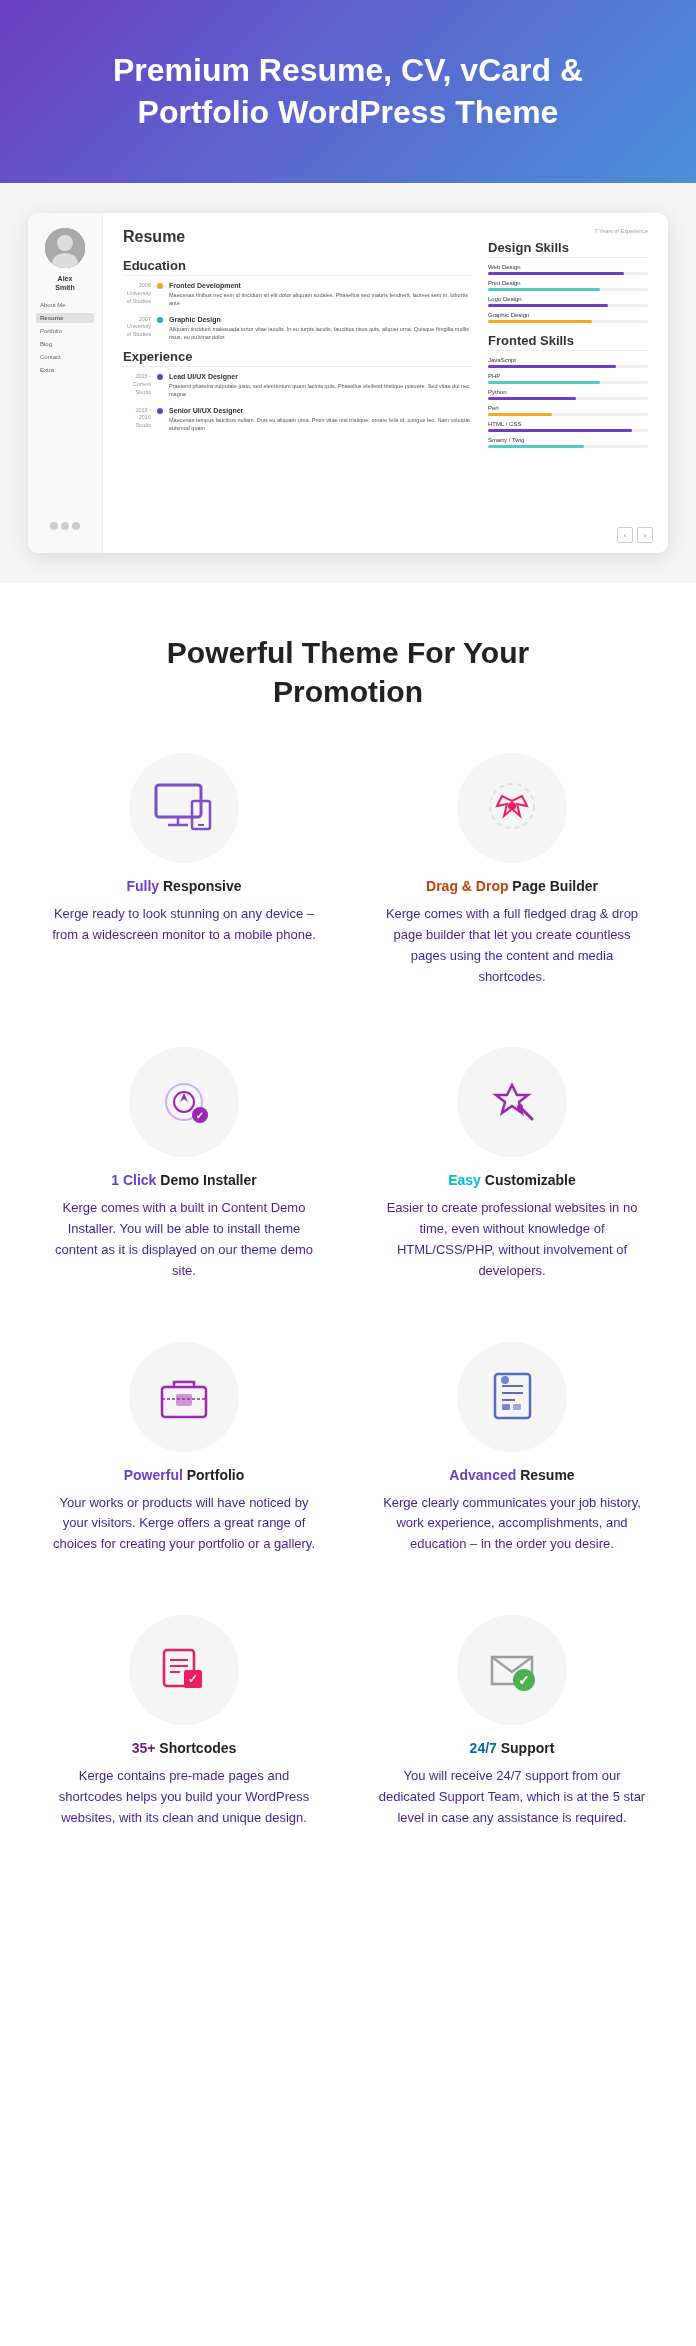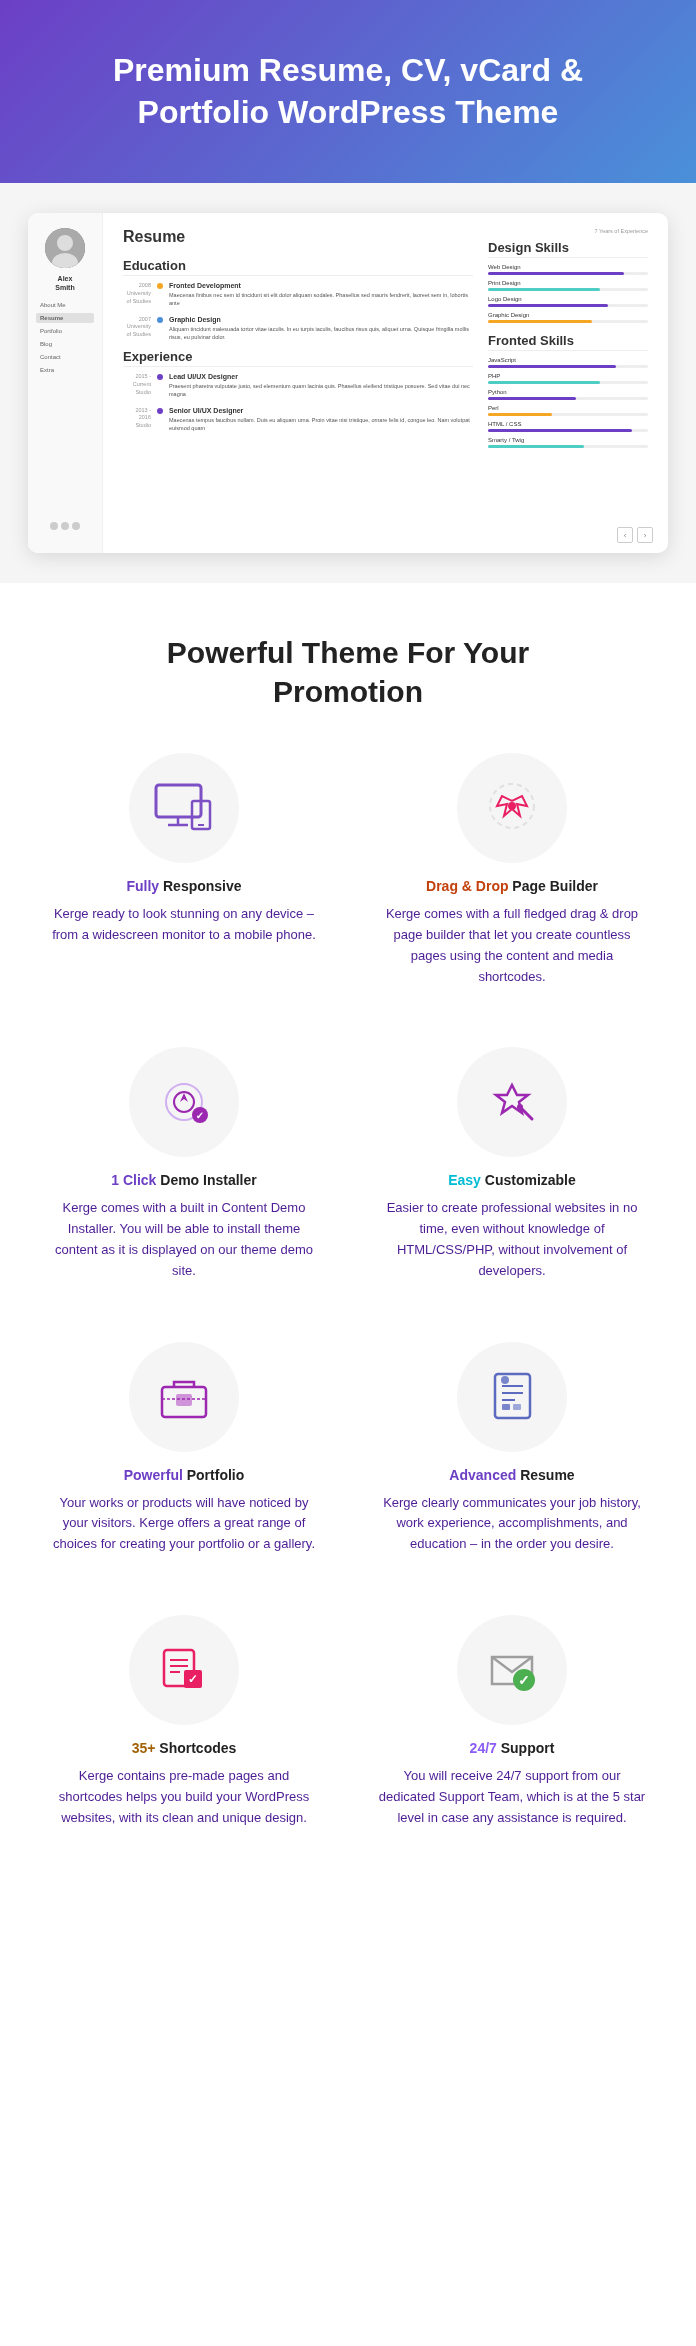--- a/index.html
+++ b/index.html
@@ -531,34 +531,34 @@
         <svg width="60" height="55" viewBox="0 0 60 55">
           <rect x="10" y="8" width="30" height="36" rx="3" fill="none" stroke="#e91e63" stroke-width="2.5"></rect>
           <line x1="16" y1="18" x2="34" y2="18" stroke="#e91e63" stroke-width="2"></line>
           <line x1="16" y1="24" x2="34" y2="24" stroke="#e91e63" stroke-width="2"></line>
           <line x1="16" y1="30" x2="26" y2="30" stroke="#e91e63" stroke-width="2"></line>
           <rect x="30" y="28" width="18" height="18" rx="2" fill="#e91e63"></rect>
           <text x="39" y="41" text-anchor="middle" fill="white" font-size="12" font-weight="bold">✓</text>
         </svg>
       </div>
       <div class="feature-title">
-        <span class="highlight" style="color:#a16207;text-align:right;">35+</span> Shortcodes
+        <span class="highlight" style="color:#701a75;text-align:right;">35+</span> Shortcodes
       </div>
       <p class="feature-desc">Kerge contains pre-made pages and shortcodes helps you build your WordPress websites, with its clean and unique design.</p>
     </div>
 
     <div class="feature-item">
       <div class="feature-icon-wrap">
         <svg width="60" height="55" viewBox="0 0 60 55">
           <path d="M10 15 L50 15 L50 42 L10 42 Z" fill="none" stroke="#9e9e9e" stroke-width="2.5" rx="3"></path>
           <polyline points="10,15 30,30 50,15" fill="none" stroke="#9e9e9e" stroke-width="2.5"></polyline>
           <circle cx="42" cy="38" r="11" fill="#4caf50"></circle>
           <text x="42" y="43" text-anchor="middle" fill="white" font-size="14" font-weight="bold">✓</text>
         </svg>
       </div>
       <div class="feature-title">
-        <span class="highlight" style="color:#8b5cf6;">24/7</span> Support
+        <span class="highlight" style="color:#0369a1;">24/7</span> Support
       </div>
       <p class="feature-desc">You will receive 24/7 support from our dedicated Support Team, which is at the 5 star level in case any assistance is required.</p>
     </div>
 
   </div>
 </section>
 
 </body></html>

